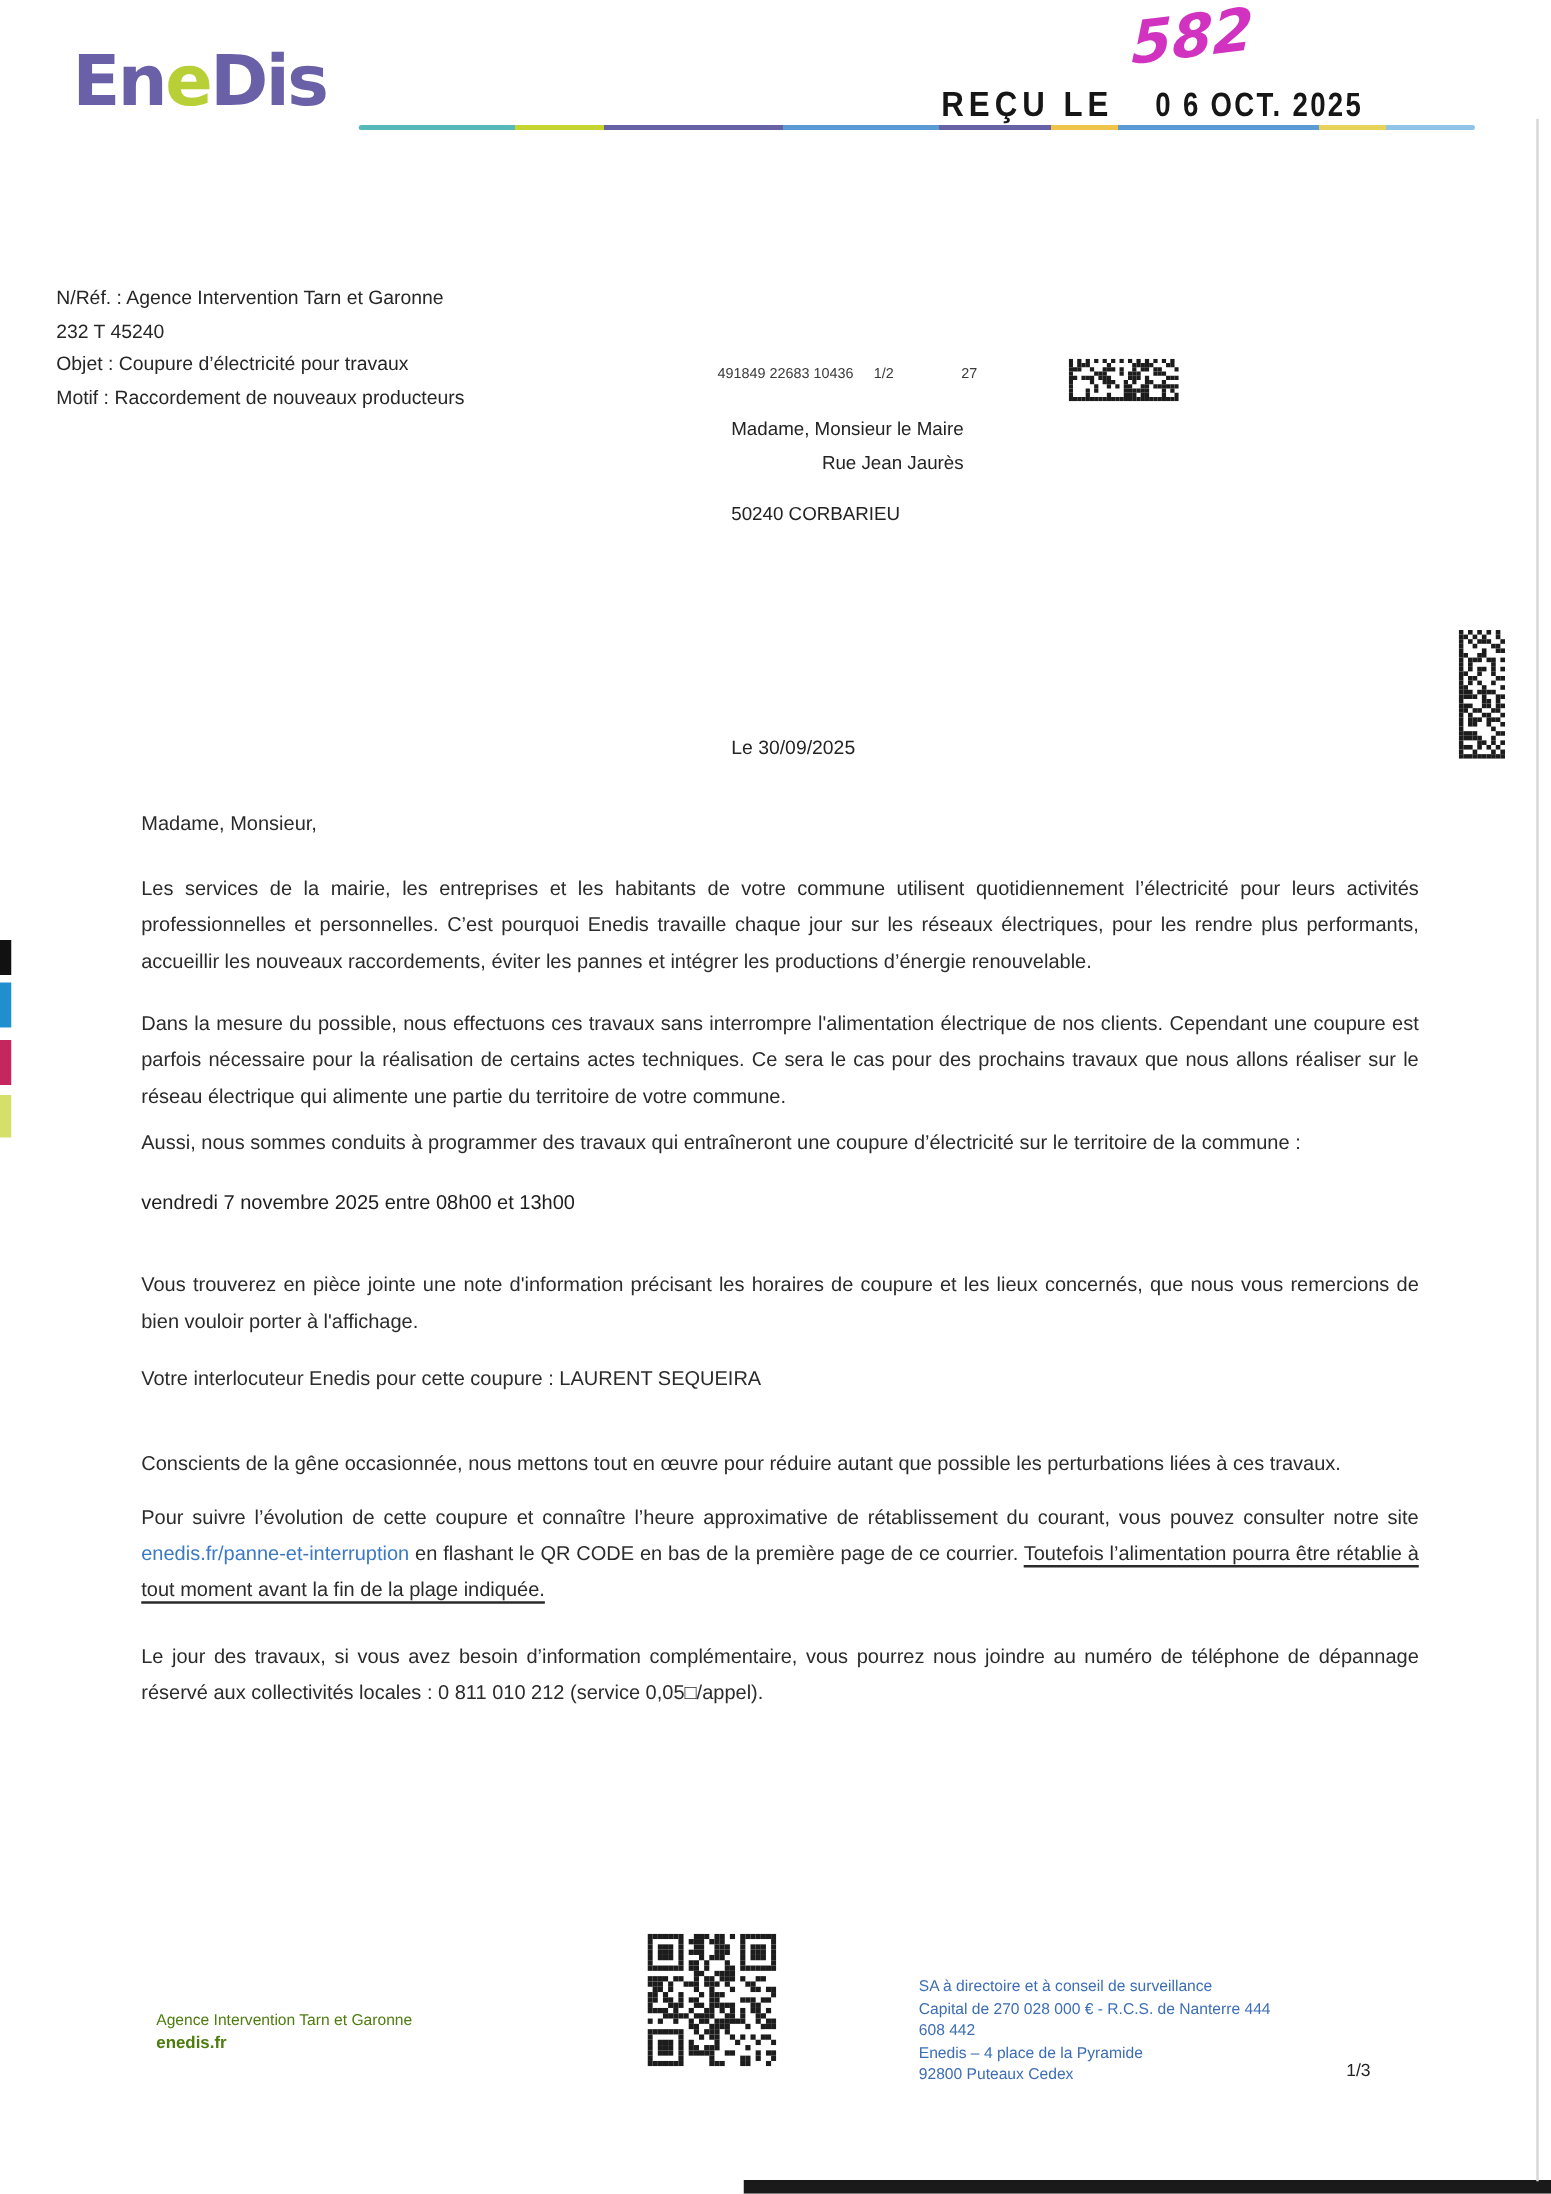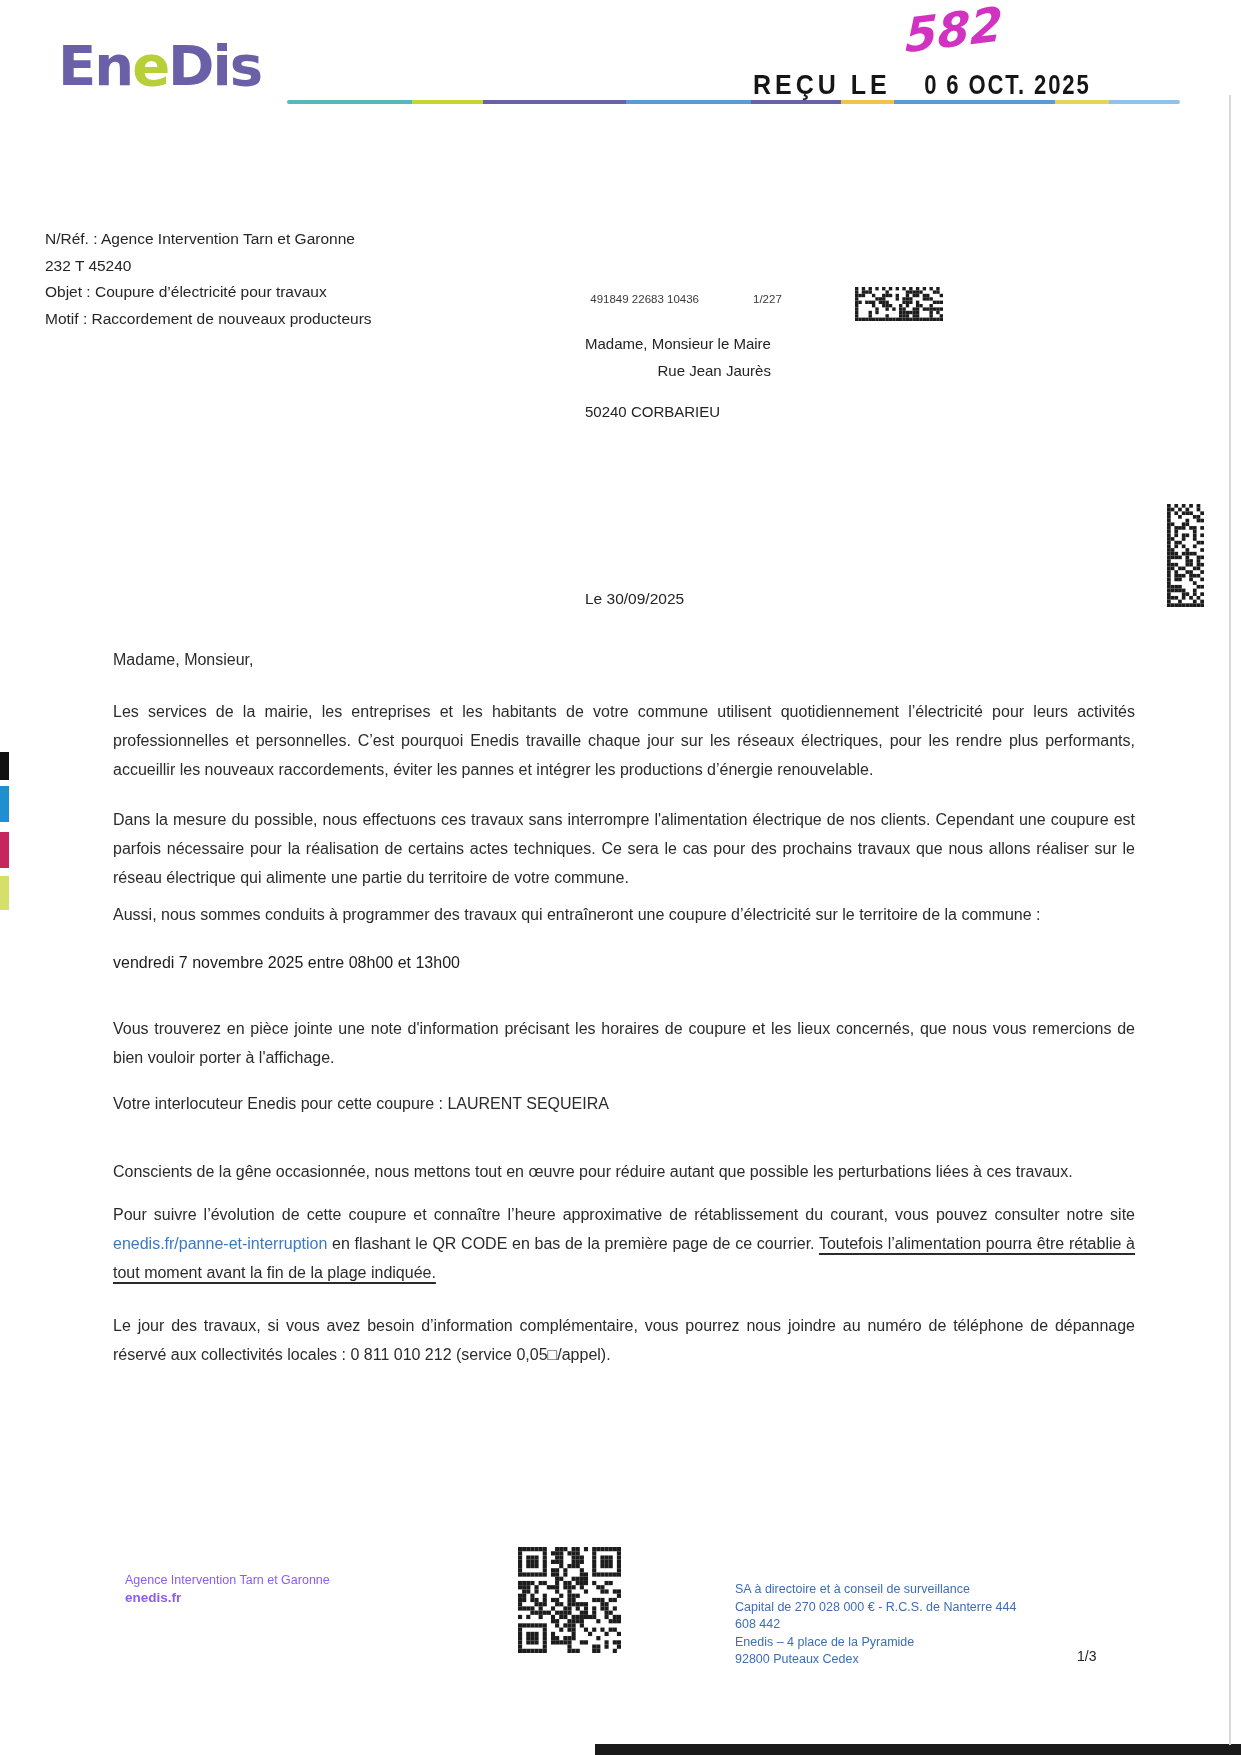--- a/index.html
+++ b/index.html
@@ -25,21 +25,21 @@
   .stamp{left:753px;top:70px;color:#161616;display:flex;gap:26px;align-items:baseline;
     font-weight:700;transform:scaleY(1.12);}
   .stamp .recu{font-size:25px;letter-spacing:4px;}
   .stamp .sdate{font-size:24px;letter-spacing:2px;transform:scaleX(.92);}
 
   
   .refblock{left:45px;top:226px;font-size:15.5px;line-height:26.5px;color:#262626;}
 
   
   .mailnums{left:574px;top:293px;font-size:11.5px;color:#3a3a3a;display:flex;}
-  .mailnums span{display:inline-block;text-align:right;}
+  .mailnums span{display:inline-block;}
   .mn-a{width:125px;} .mn-b{width:70px;} 
   .addr{left:585px;top:330px;font-size:15px;line-height:27px;color:#232323;text-align:right;}
   .addr-city{left:585px;top:403px;font-size:15px;color:#232323;}
 
   
   .dm-top{left:855px;top:287px;width:88px;height:34px;}
   .dm-side{left:1167px;top:504px;width:37px;height:103px;}
   .qr{left:518px;top:1547px;width:103px;height:106px;}
 
   
@@ -56,21 +56,21 @@
   .p5{margin-bottom:16px !important;}
   .p6{text-align:left;margin-bottom:39px !important;}
   .p7{margin-bottom:14px !important;}
   .p8{margin-bottom:24px !important;}
   .weblink{color:#3b79c3;}
   .uline{text-decoration:underline;text-decoration-thickness:1.5px;text-underline-offset:4px;}
 
   
   .foot-right{left:735px;top:1581px;font-size:12.5px;line-height:17.5px;color:#3d6eb5;}
   .pagenum{left:1077px;top:1648px;font-size:14px;color:#222;}
-  .foot-left{left:125px;top:1572px;font-size:12.5px;line-height:17px;color:#8b5cf6;}
+  .foot-left{left:125px;top:1608px;font-size:12.5px;line-height:17px;color:#4d7c0f;}
   .foot-left .site{font-weight:700;font-size:13.5px;}
 
   
   .mark{left:0;width:9px;}
   .mark-black{top:752px;height:28px;background:#111;}
   .mark-blue{top:786px;height:36px;background:#1f8fd0;}
   .mark-crimson{top:832px;height:36px;background:#c5265e;}
   .mark-green{top:876px;height:34px;background:#d4e06a;}
   .bottombar{left:595px;top:1744px;width:646px;height:11px;background:#1a1a1a;}
   .scanedge{left:1229px;top:95px;width:2px;height:1650px;background:#d8d8d5;}

